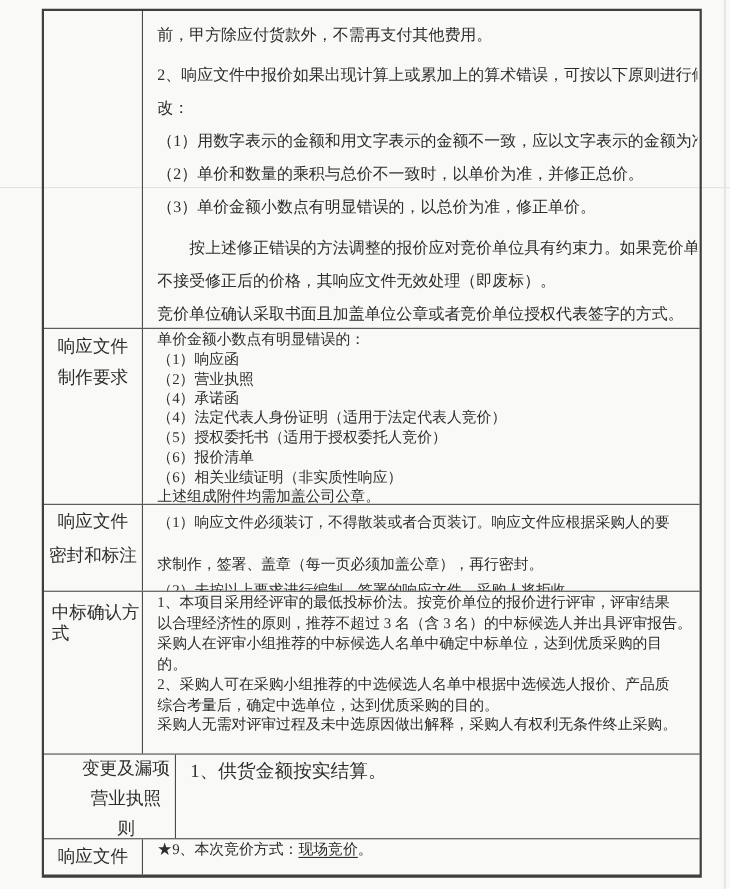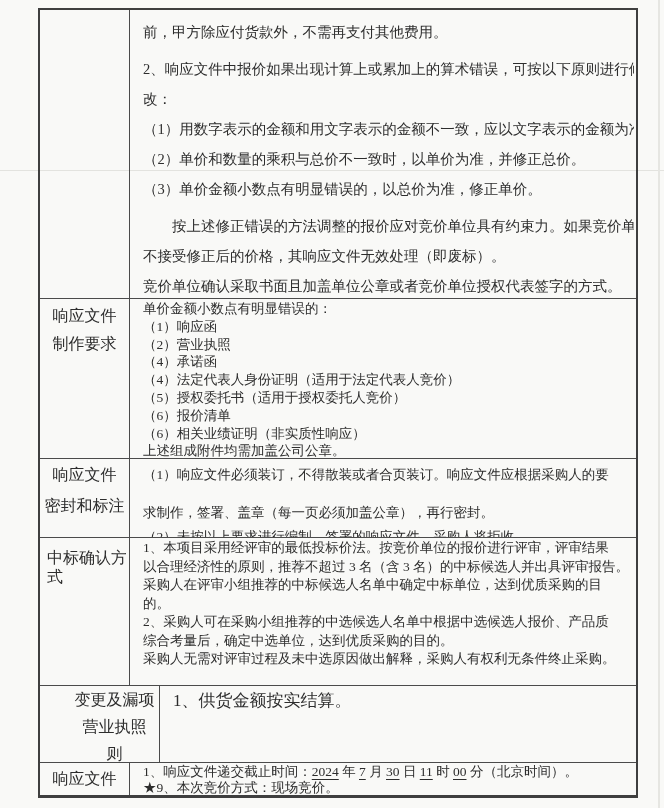--- a/index.html
+++ b/index.html
@@ -143,21 +143,18 @@
         <div class="line">1、供货金额按实结算。</div>
       </div>
   </div>
 
   <div class="trow r5">
     <div class="cell label">
         <div class="line">响应文件</div>
       </div>
     <div class="cell content c5">
       <div class="line">
-        <span>1、响应文件递交截止时间：</span><span class="u">2024</span><span> 年 </span><span class="u">7</span><span> 月 </span><span class="u">30</span><span> 日 </span><span class="u">11</span><span> 时 </span><span class="u">00</span><span> 分（北京时间）。</span>
-      </div>
-      <div class="line">
         <span>★9、本次竞价方式：</span><span class="u">现场竞价</span><span>。</span>
       </div>
     </div>
   </div>
 
 </div>
 
 </body></html>

